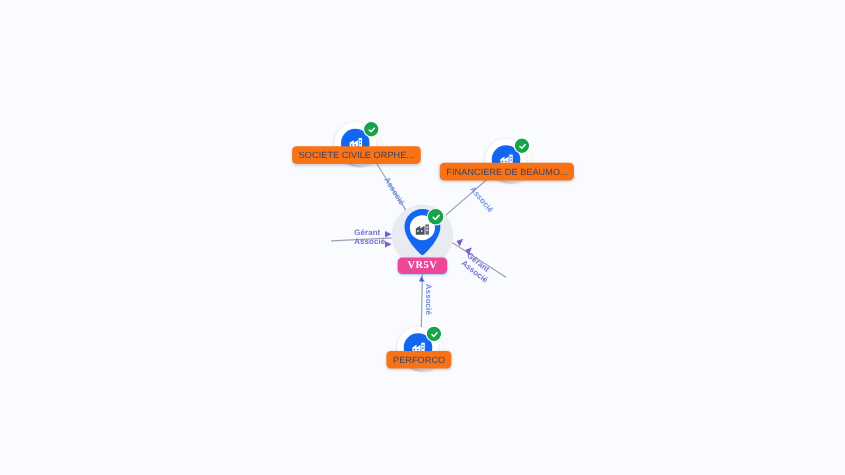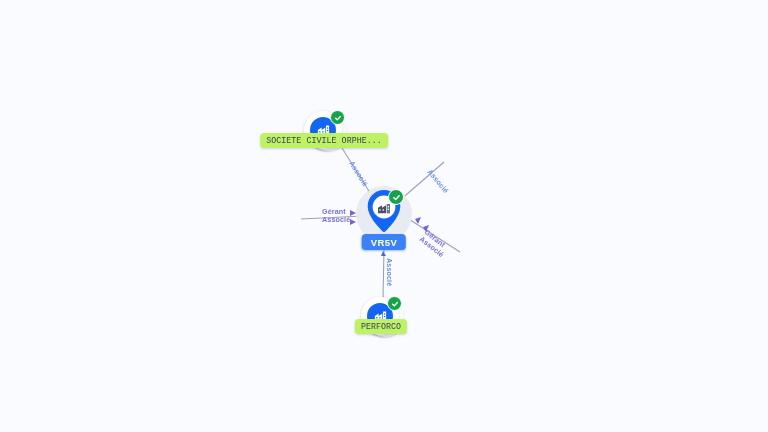--- a/index.html
+++ b/index.html
@@ -109,24 +109,24 @@
     z-index: 4;
   }
   .verified-badge svg { display: block; }
 
   
   .node-label {
     position: absolute;
     left: 50%;
     transform: translateX(-50%);
     white-space: nowrap;
-    background: #bef264;
+    background: #f97316;
     color: #3a4260;
     font-size: 8.3px;
-    font-family: Liberation Mono, monospace;
+    font-family: Liberation Sans, sans-serif;
     padding: 3px 6px;
     border-radius: 4px;
     box-shadow: 0 1px 2.5px rgba(40,50,90,0.2);
     letter-spacing: 0.05px;
   }
 
   
   #node-center {
     position: absolute;
     transform: translate(-50%, -50%);
@@ -172,29 +172,30 @@
     display: flex;
     align-items: center;
     justify-content: center;
     z-index: 6;
   }
   #center-label {
     position: absolute;
     left: 50%;
     top: 46px;
     transform: translateX(-50%);
-    background: #3b82f6;
+    background: #ec4899;
     color: #ffffff;
     font-size: 9.5px;
     font-weight: 700;
     letter-spacing: 0.4px;
     padding: 2.5px 9px;
     border-radius: 4px;
     white-space: nowrap;
     box-shadow: 0 1px 2px rgba(18,102,241,0.4);
+    font-family: Liberation Serif, serif;
   }
 </style>
 </head>
 <body>
 
 <div id="graph-canvas">
 
   <svg id="edge-layer" viewBox="0 0 768 432">
 
     <g>
@@ -250,20 +251,44 @@
       </div>
       <div class="verified-badge">
         <svg width="8" height="8" viewBox="0 0 24 24" aria-hidden="true">
           <path fill="none" stroke="#ffffff" stroke-width="4" stroke-linecap="round" stroke-linejoin="round" d="M5 12.5l5 5 9-10"></path>
         </svg>
       </div>
     </div>
     <div class="node-label" style="top:22px;">SOCIETE CIVILE ORPHE...</div>
   </div>
 
+  <div class="node" style="left:461px; top:146px;">
+    <div class="node-stack">
+      <div class="stack-card c1"></div>
+      <div class="stack-card c2"></div>
+      <div class="disc">
+        <div class="disc-inner company">
+          <svg width="15" height="15" viewBox="0 0 24 24" aria-hidden="true">
+            <path fill="#ffffff" d="M3 21V11l6-4v4l6-4v14H3z"></path>
+            <rect x="16" y="4" width="5" height="17" fill="#ffffff"></rect>
+            <rect x="5" y="13" width="2" height="2" fill="#1266f1"></rect>
+            <rect x="10" y="13" width="2" height="2" fill="#1266f1"></rect>
+            <rect x="17.5" y="7" width="2" height="2" fill="#1266f1"></rect>
+            <rect x="17.5" y="11" width="2" height="2" fill="#1266f1"></rect>
+          </svg>
+        </div>
+      </div>
+      <div class="verified-badge">
+        <svg width="8" height="8" viewBox="0 0 24 24" aria-hidden="true">
+          <path fill="none" stroke="#ffffff" stroke-width="4" stroke-linecap="round" stroke-linejoin="round" d="M5 12.5l5 5 9-10"></path>
+        </svg>
+      </div>
+    </div>
+    <div class="node-label" style="top:22px;">FINANCIERE DE BEAUMO...</div>
+  </div>
 
 
 
   <div class="node" style="left:381px; top:317px;">
     <div class="node-stack">
       <div class="stack-card c1"></div>
       <div class="stack-card c2"></div>
       <div class="disc">
         <div class="disc-inner company">
           <svg width="15" height="15" viewBox="0 0 24 24" aria-hidden="true">

